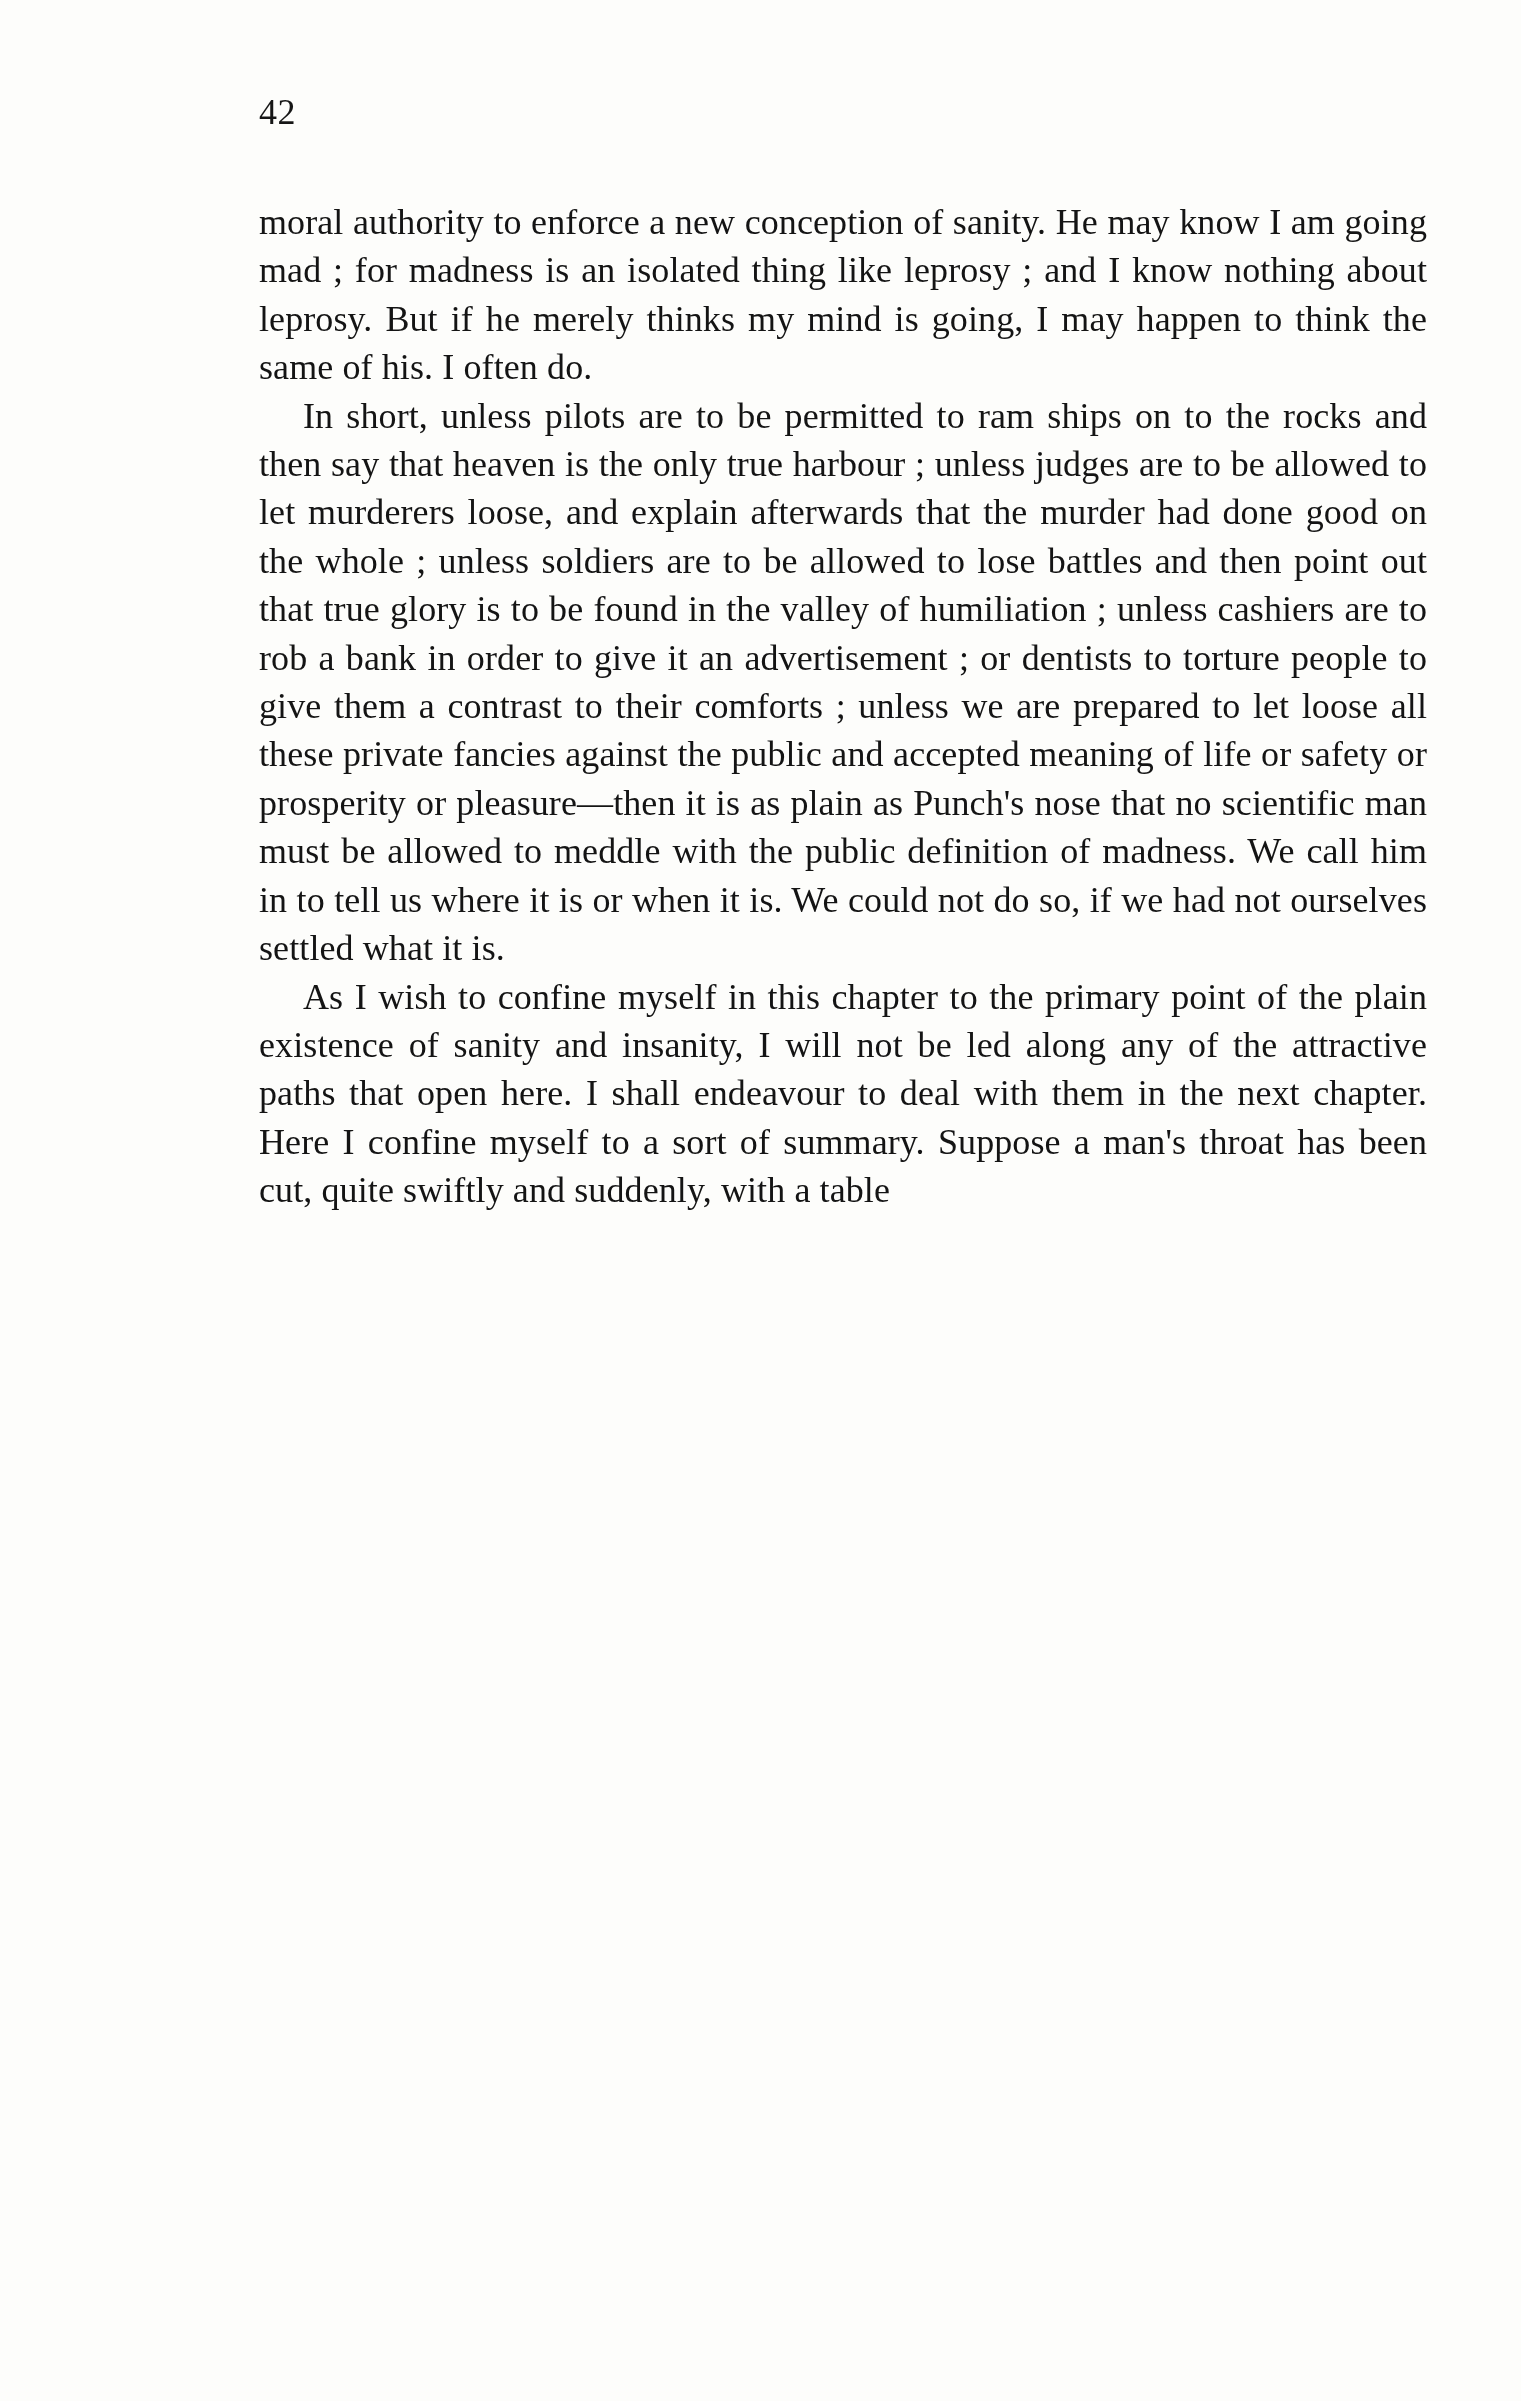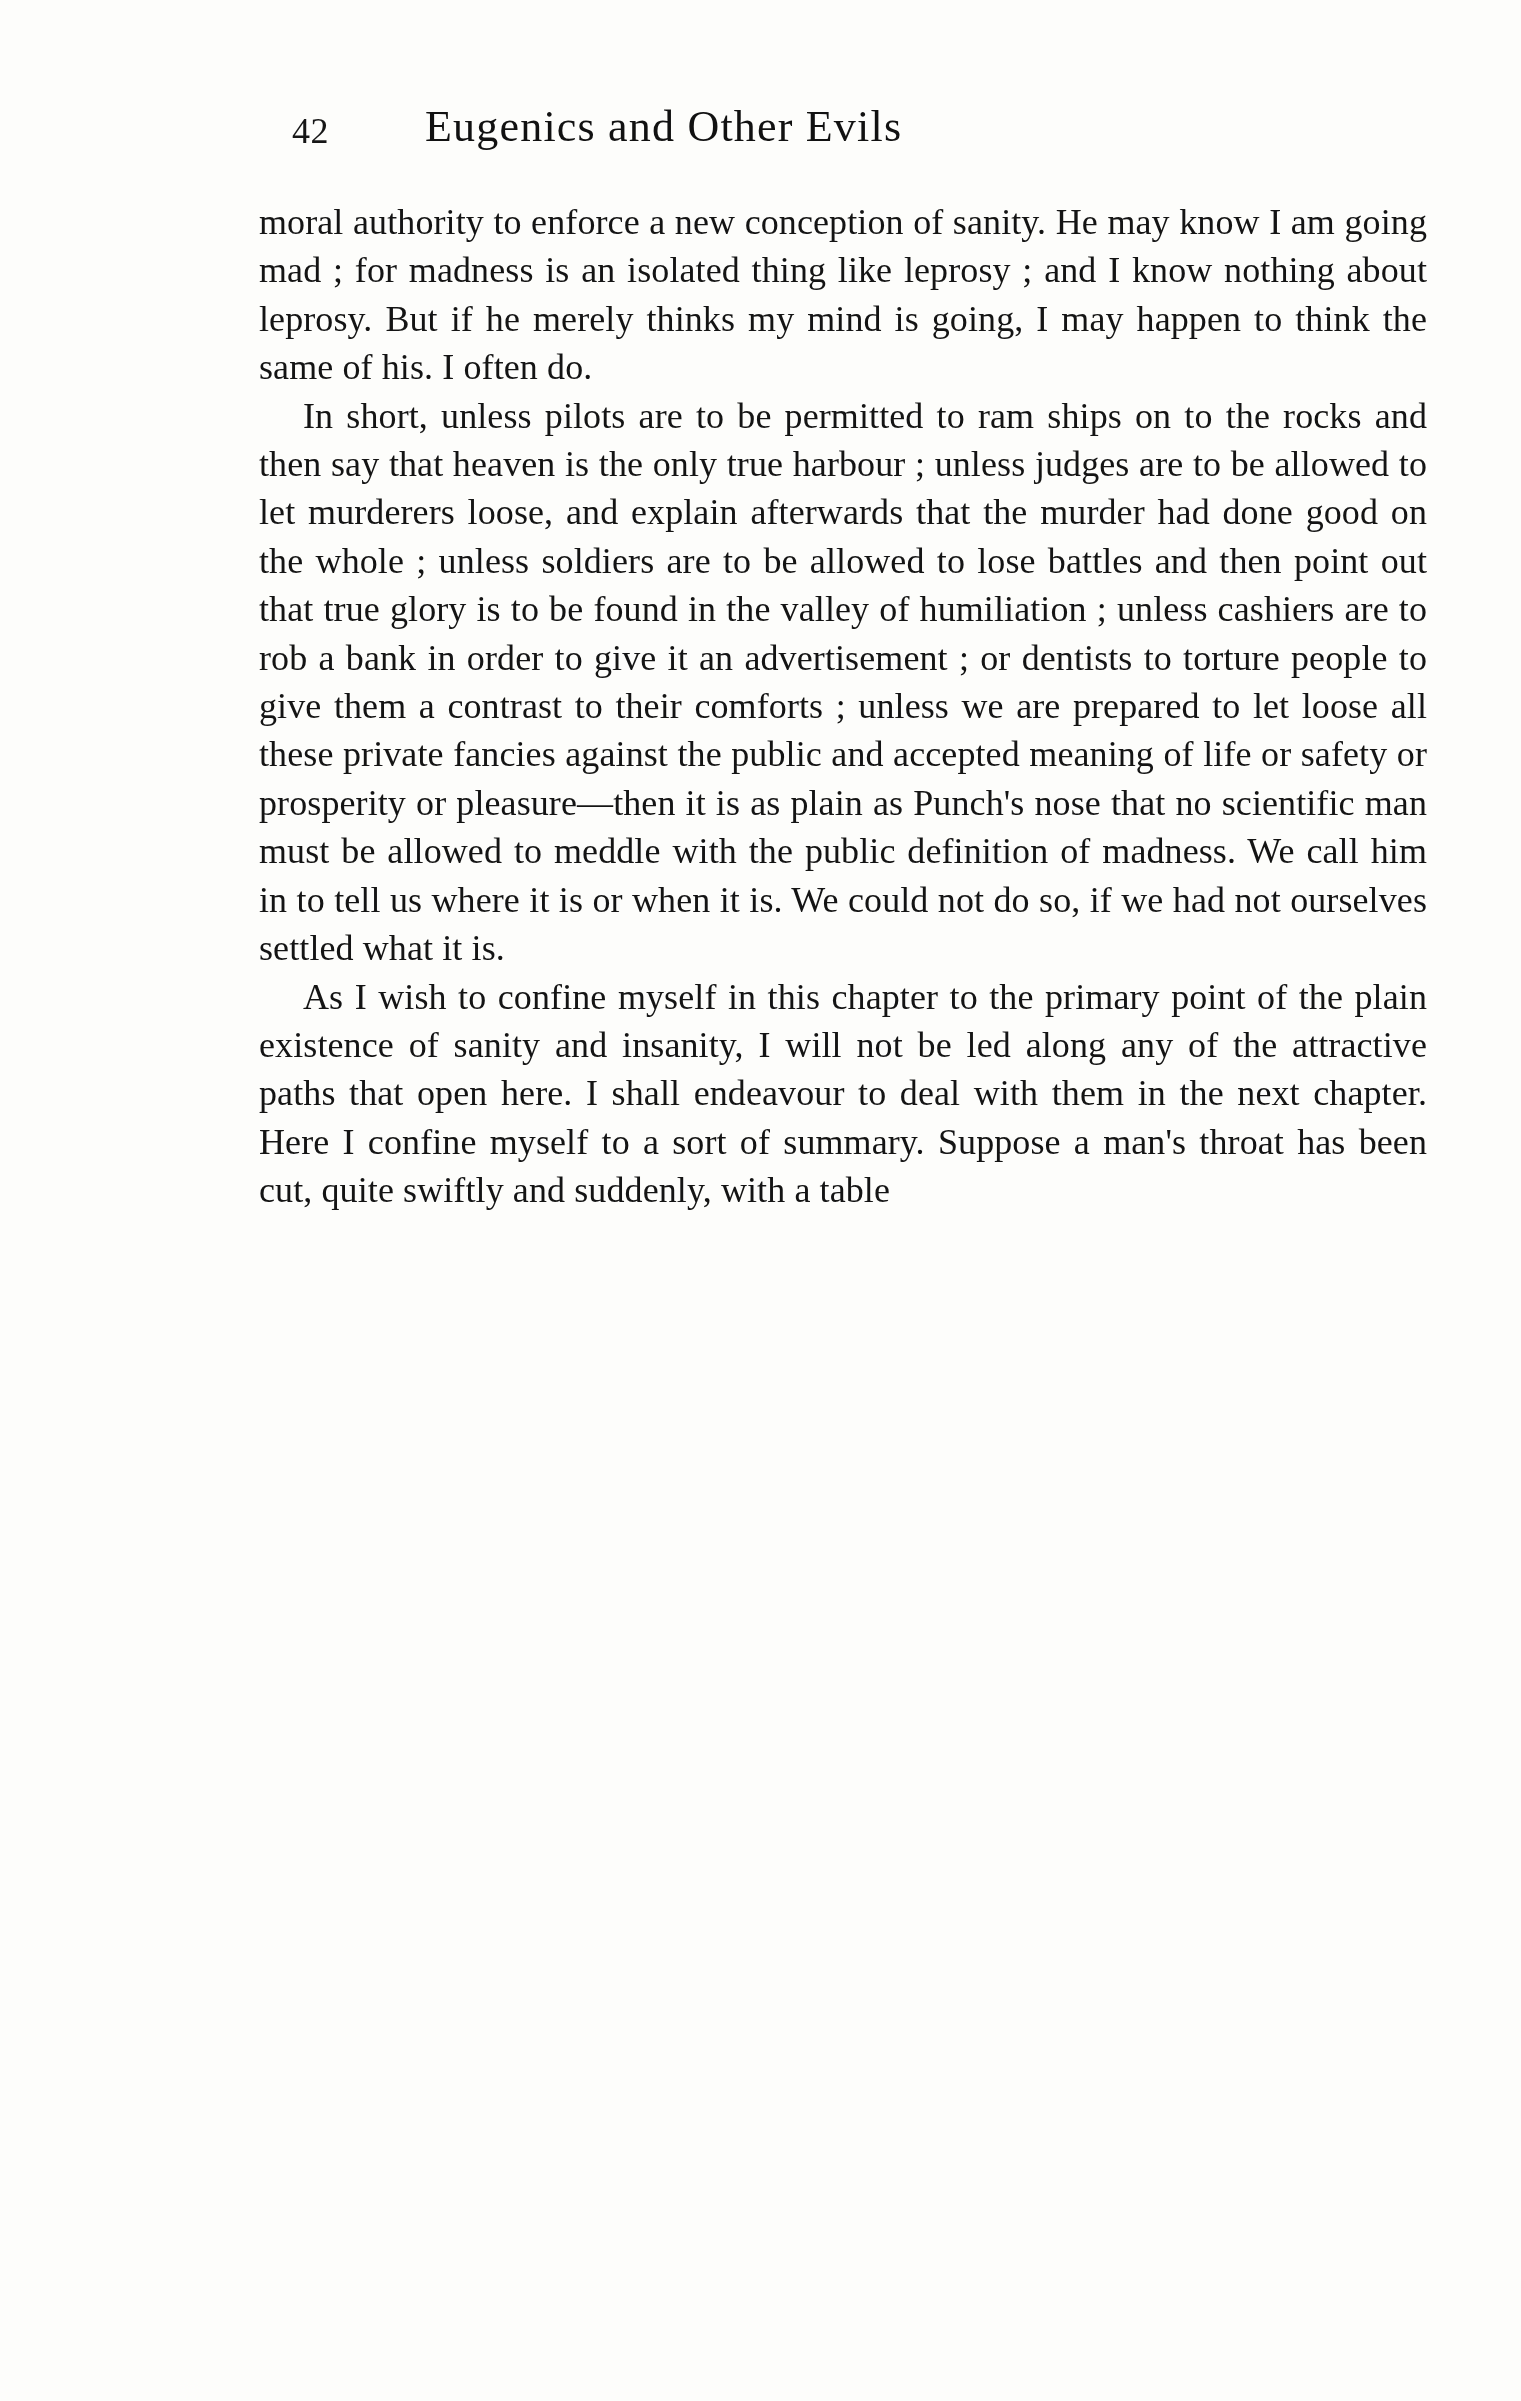--- a/index.html
+++ b/index.html
@@ -24,24 +24,23 @@
     overflow: hidden;
   }
   .page-inner {
     position: absolute;
     left: 259px;
     top: 94px;
     width: 1168px;
   }
   .running-head {
     display: flex;
-    align-items: flex-end;
+    align-items: flex-start;
     margin-bottom: 49px;
     height: 55px;
-    margin-left: 33px;
   }
   .folio {
     font-size: 36px;
     letter-spacing: 0.4px;
     width: 133px;
     flex: 0 0 133px;
     line-height: 1;
     color: #161616;
   }
   .book-title {
@@ -70,21 +69,20 @@
   }
 </style>
 </head>
 <body>
 
 <div class="page">
   <div class="page-inner">
 
     <div class="running-head">
       <div class="folio">42</div>
-      <div class="book-title">Eugenics and Other Evils</div>
     </div>
 
     <div class="body-text">
       <p class="noindent">moral authority to enforce a new conception of sanity. He may know I am going mad ; for madness is an isolated thing like leprosy ; and I know nothing about leprosy.  But if he merely thinks my mind is going, I may happen to think the same of his.  I often do.</p>
       <p class="indent">In short, unless pilots are to be permitted to ram ships on to the rocks and then say that heaven is the only true harbour ; unless judges are to be allowed to let murderers loose, and explain afterwards that the murder had done good on the whole ; unless soldiers are to be allowed to lose battles and then point out that true glory is to be found in the valley of humiliation ; unless cashiers are to rob a bank in order to give it an advertisement ; or dentists to torture people to give them a contrast to their comforts ; unless we are prepared to let loose all these private fancies against the public and accepted meaning of life or safety or prosperity or pleasure—then it is as plain as Punch's nose that no scientific man must be allowed to meddle with the public definition of madness.  We call him in to tell us where it is or when it is.  We could not do so, if we had not ourselves settled what it is.</p>
       <p class="indent">As I wish to confine myself in this chapter to the primary point of the plain existence of sanity and insanity, I will not be led along any of the attractive paths that open here.  I shall endeavour to deal with them in the next chapter.  Here I confine myself to a sort of summary.  Suppose a man's throat has been cut, quite swiftly and suddenly, with a table</p>
     </div>
 
   </div>
 </div>

